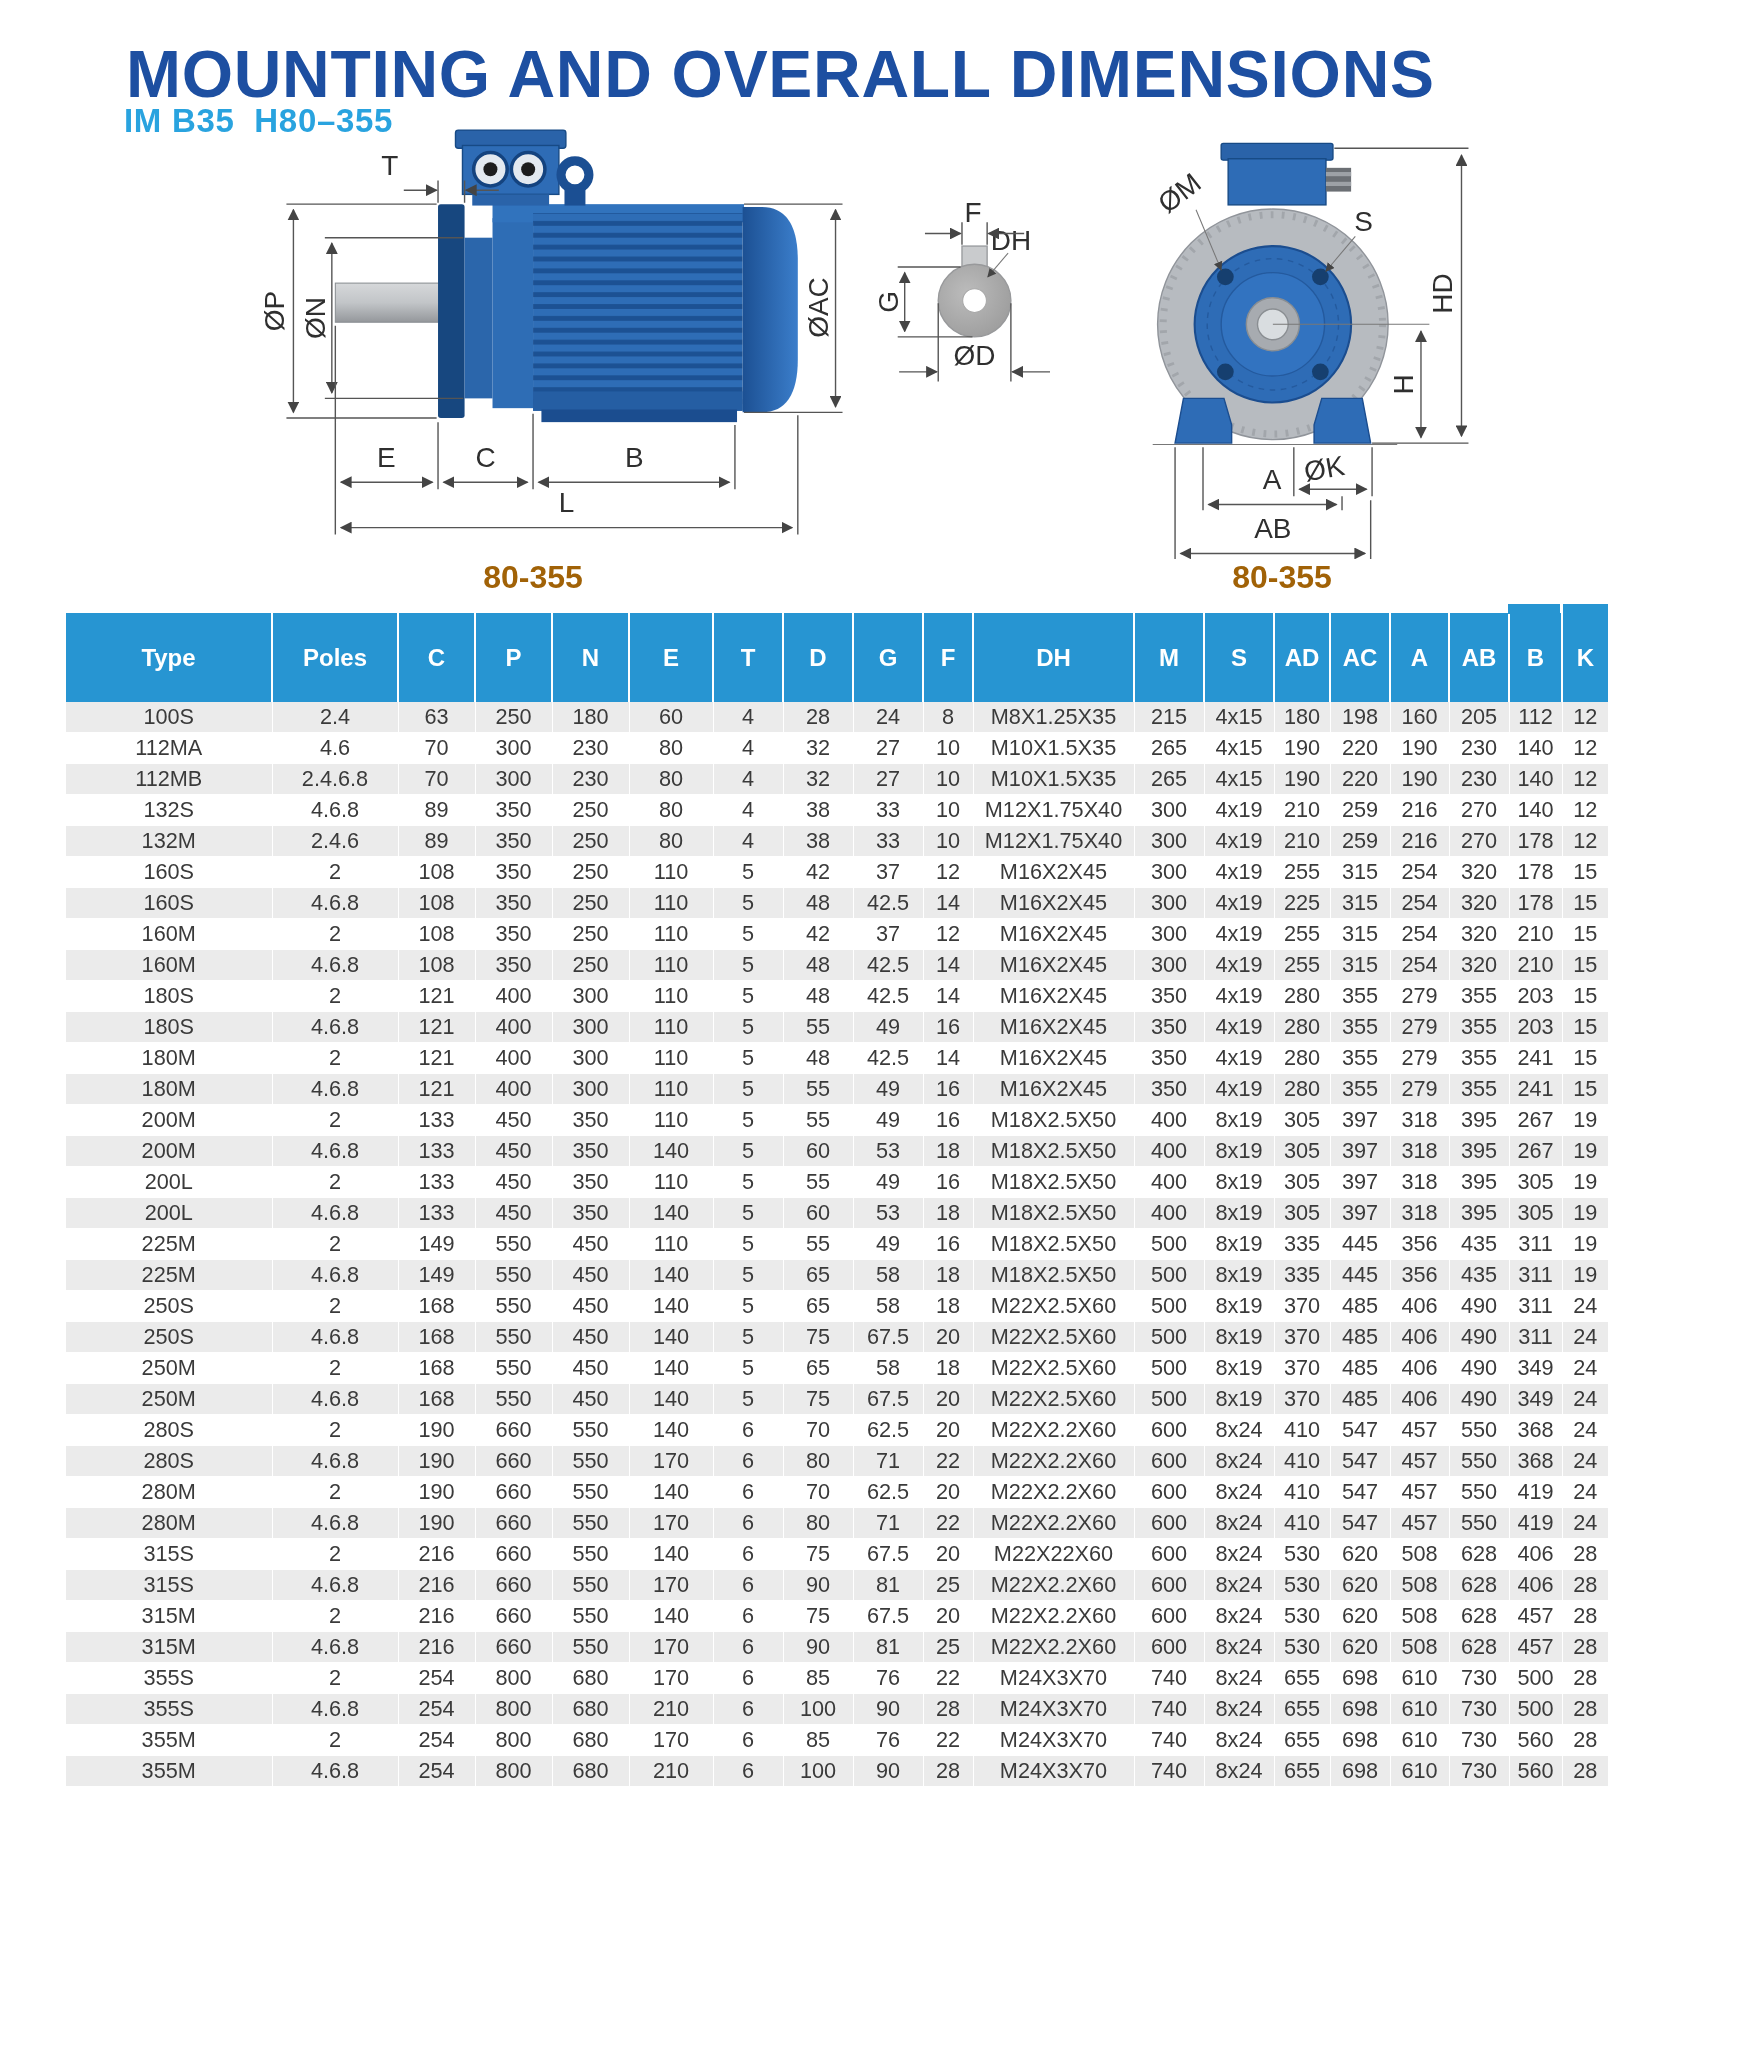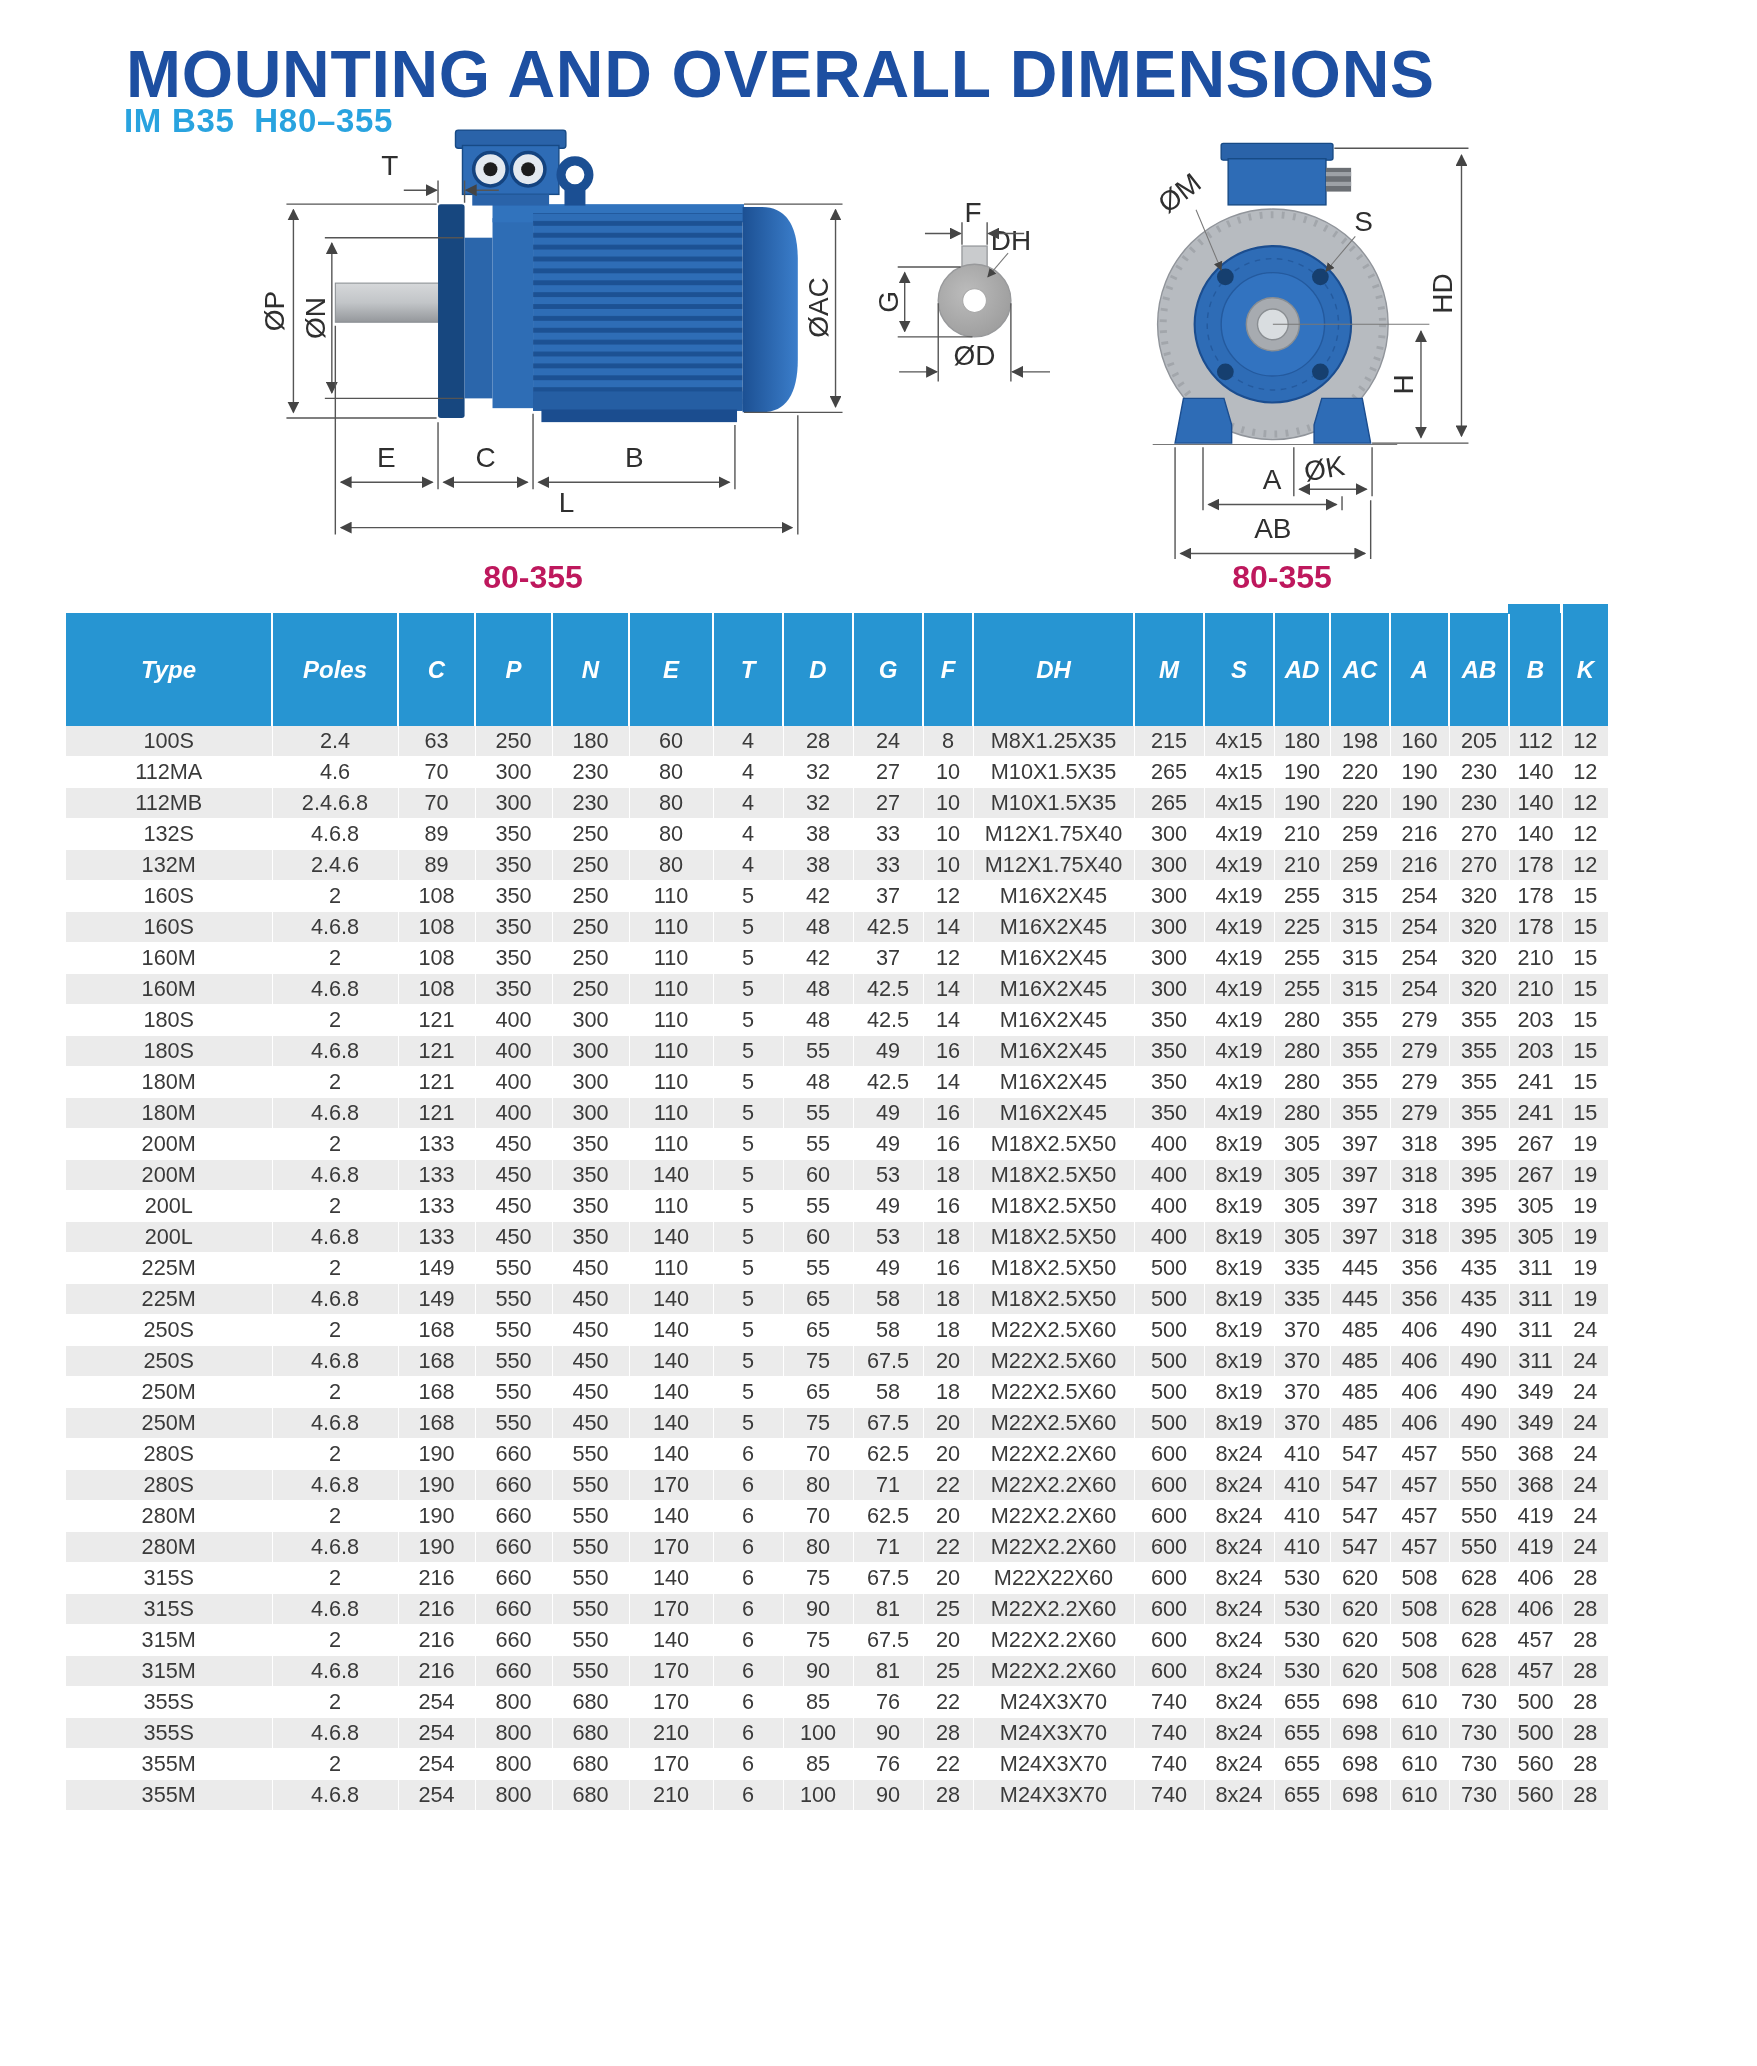--- a/index.html
+++ b/index.html
@@ -7,31 +7,31 @@
   .canvas{position:relative;width:1757px;height:2066px;background:#fff;overflow:hidden;}
 
   .title{position:absolute;left:126px;top:36px;font-size:66px;font-weight:bold;
          color:var(--title-blue,#1d4fa1);letter-spacing:0.7px;white-space:nowrap;}
   .subtitle{position:absolute;left:124px;top:102px;font-size:33px;font-weight:bold;
          color:var(--subtitle-blue,#29a3df);letter-spacing:0.7px;white-space:pre;}
 
   .drawings{position:absolute;left:0;top:70px;width:1757px;height:531px;}
 
   .caption{position:absolute;top:559px;width:140px;text-align:center;font-size:32px;
-           font-weight:bold;color:#be185d;}
+           font-weight:bold;color:#a16207;}
   .caption-left{left:463px;}
   .caption-right{left:1212px;}
 
   .table-wrap{position:absolute;left:66px;top:613px;width:1541px;}
   .hdr-tab{position:absolute;top:-9px;height:9.8px;background:var(--header-blue,#2795d2);}
   .hdr-tab-b{left:1442px;width:52px;}
   .hdr-tab-k{left:1497px;width:45px;}
   table{border-collapse:collapse;table-layout:fixed;width:1541px;}
   th{background:var(--header-blue,#2795d2);color:#fff;font-size:24px;font-weight:bold;
-     height:113px;text-align:center;vertical-align:middle;border-right:2.1px solid #fff;padding:0;font-style:italic;}
+     height:89px;text-align:center;vertical-align:middle;border-right:2.1px solid #fff;padding:0;}
   th:last-child{border-right:none;}
   td{font-size:21.7px;color:var(--text-dark,#3a3a3a);text-align:center;vertical-align:middle;
      height:30px;padding:0;border-right:1.4px solid #fff;border-bottom:1.4px solid #fff;
      white-space:nowrap;overflow:hidden;}
   td:last-child{border-right:none;}
   tbody tr:nth-child(odd){background:var(--row-alt,#ebebeb);}
   tbody tr:nth-child(even){background:#ffffff;}
 
   .dim-line{stroke:#555;stroke-width:2;fill:none;}
   .dim-thin{stroke:#777;stroke-width:1.5;fill:none;}

